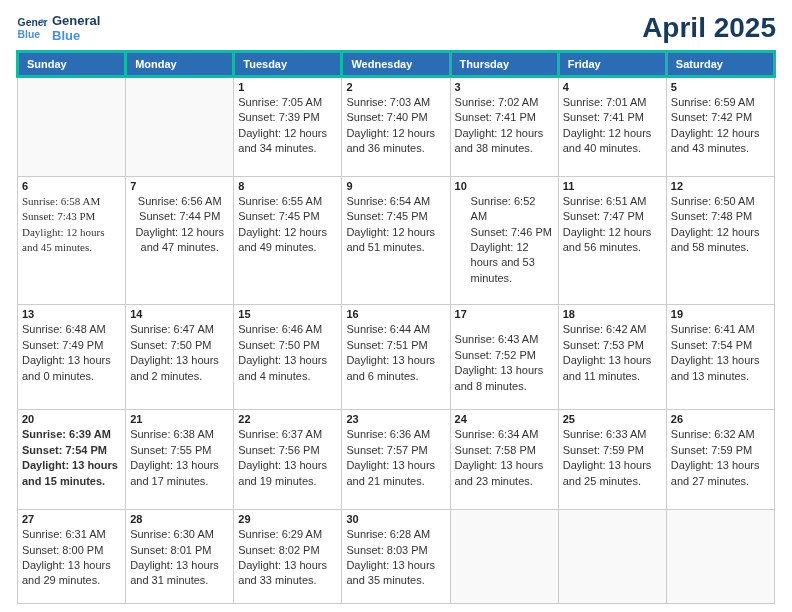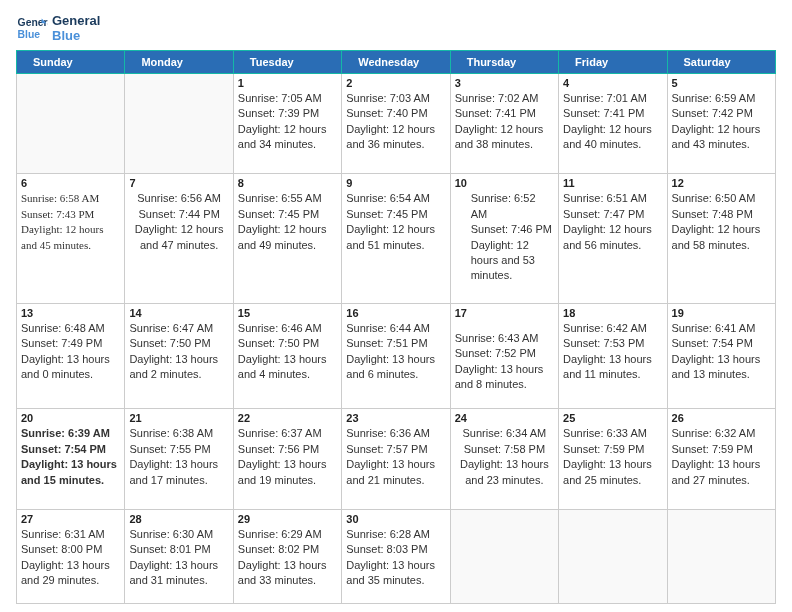--- a/index.html
+++ b/index.html
@@ -49,23 +49,23 @@
       border: 1px solid #ccc;
       border-collapse: collapse;
       width: 100%;
       table-layout: fixed;
     }
     .calendar th {
       background: #2a6db5;
       color: #fff;
       font-size: 11px;
       font-weight: bold;
-      padding: 5px 16px;
+      padding: 5px 8px;
       text-align: left;
-      border: 1px solid #14b8a6;
+      border: 3px solid #14b8a6;
     }
     .calendar td {
       border: 1px solid #ccc;
       vertical-align: top;
       padding: 3px 4px;
       font-size: 9.2px;
       color: #222;
       height: 88px;
     }
     .day-number {
@@ -97,20 +97,21 @@
         <text x="2" y="18" font-size="13" font-weight="bold" fill="#1a3a5c" font-family="Arial">General</text>
         <text x="2" y="32" font-size="13" font-weight="bold" fill="#4a90d9" font-family="Arial">Blue</text>
         <polygon points="32,8 38,14 32,14" fill="#4a90d9"></polygon>
       </svg>
       <div style="display:flex;flex-direction:column;">
         <span style="font-size:13px;font-weight:bold;color:#1a3a5c;">General</span>
         <span style="font-size:13px;font-weight:bold;color:#4a90d9;">Blue</span>
       </div>
     </div>
     <div class="title-block">
+      <div class="month-title">April 2025</div>
     </div>
   </div>
 
   <table class="calendar">
     <thead>
       <tr>
       <th>Sunday</th>
           <th>Monday</th>
           <th>Tuesday</th>
           <th>Wednesday</th>
@@ -262,21 +263,21 @@
 Daylight: 13 hours and 19 minutes.</div>
           </td>
           <td>
             <span class="day-number">23</span>
             <div class="day-info" style="white-space: pre-line;">Sunrise: 6:36 AM
 Sunset: 7:57 PM
 Daylight: 13 hours and 21 minutes.</div>
           </td>
           <td>
             <span class="day-number">24</span>
-            <div class="day-info" style="white-space: pre-line; text-align: center;">Sunrise: 6:34 AM
+            <div class="day-info" style="white-space: pre-line;">Sunrise: 6:34 AM
 Sunset: 7:58 PM
 Daylight: 13 hours and 23 minutes.</div>
           </td>
           <td>
             <span class="day-number">25</span>
             <div class="day-info" style="white-space: pre-line;">Sunrise: 6:33 AM
 Sunset: 7:59 PM
 Daylight: 13 hours and 25 minutes.</div>
           </td>
           <td>

